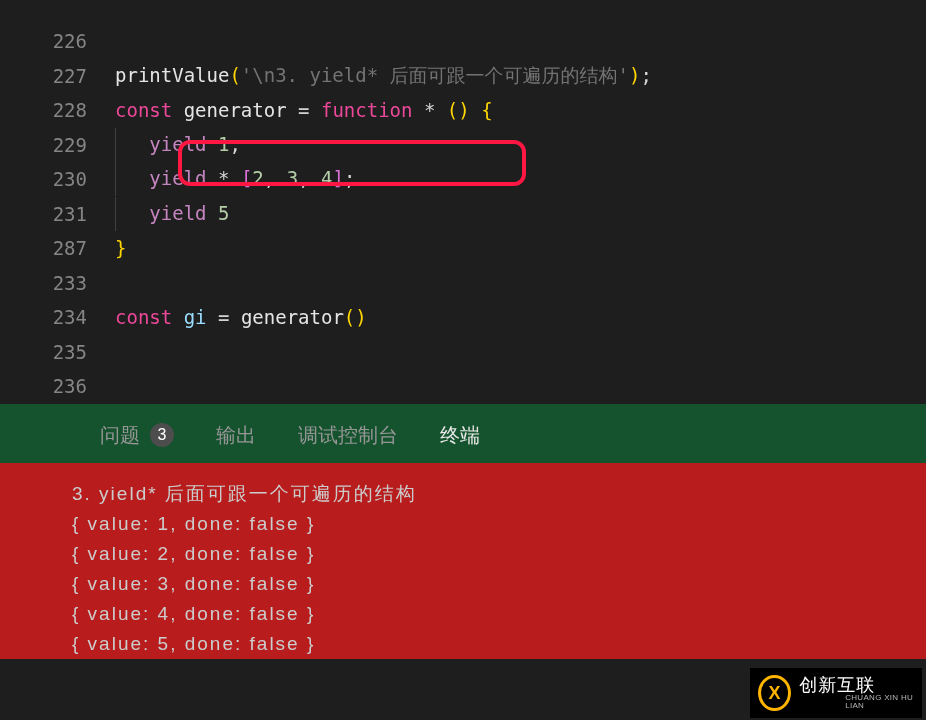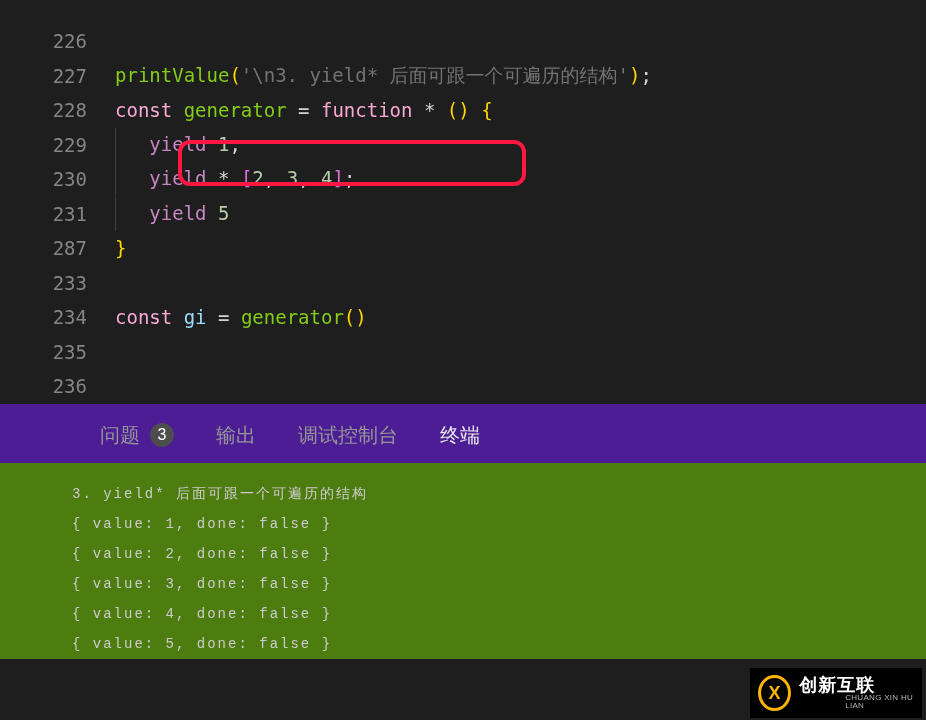--- a/index.html
+++ b/index.html
@@ -28,22 +28,22 @@
     color: #858585;
     padding-right: 28px;
     font-size: 19px;
     user-select: none;
   }
   .code {
     white-space: pre;
     position: relative;
   }
   .kw   { color: #c586c0; }
-  .fn   { color: #f9a8d4; }
-  .call { color: #84cc16; text-align: right; }
+  .fn   { color: #ec4899; }
+  .call { color: #e5e5e5; text-align: right; }
   .str  { color: #737373; }
   .num  { color: #b5cea8; }
   .var  { color: #9cdcfe; }
   .pl   { color: #d4d4d4; }
   .op   { color: #d4d4d4; }
   .gb   { color: #ffd602; }
   .pb   { color: #da70d6; }
   .indent-guide {
     border-left: 1px solid #404040;
     display: inline-block;
@@ -62,21 +62,21 @@
     pointer-events: none;
   }
   .panel-tabs {
     display: flex;
     align-items: center;
     gap: 42px;
     padding: 18px 0 14px 100px;
     font-family: -apple-system, "PingFang SC", sans-serif;
     font-size: 20px;
     color: #969696;
-    background: #4c1d95;
+    background: #14532d;
     border-top: 0;
   }
   .tab {
     display: flex;
     align-items: center;
     gap: 10px;
     cursor: pointer;
   }
   .tab.active { color: #e7e7e7; font-family: Liberation Mono, monospace; }
   .badge {
@@ -85,28 +85,28 @@
     border-radius: 12px;
     min-width: 24px;
     height: 24px;
     display: inline-flex;
     align-items: center;
     justify-content: center;
     font-size: 16px;
     padding: 0 7px;
   }
   .terminal {
-    background: #4d7c0f;
+    background: #b91c1c;
     color: #cccccc;
     padding: 16px 0 0 72px;
-    font-size: 14px;
+    font-size: 19px;
     line-height: 30px;
     white-space: pre;
     letter-spacing: 2px;
-    font-family: Liberation Mono, monospace;
+    font-family: Liberation Sans, sans-serif;
   }
   .logo {
     position: absolute;
     right: 4px;
     bottom: 2px;
     width: 172px;
     height: 50px;
     background: #000;
     display: flex;
     align-items: center;
@@ -116,21 +116,21 @@
   .logo-mark {
     width: 36px;
     height: 36px;
     border: 3px solid #ffb400;
     border-radius: 50%;
     position: relative;
     display:flex;align-items:center;justify-content:center;
     color:#ffb400;font-weight:bold;font-size:18px;font-family:sans-serif;
   }
   .logo-text { display:flex;flex-direction:column;line-height:1; }
-  .logo-cn { color:#fff;font-family:sans-serif;font-size:18px;font-weight:700;letter-spacing:1px; }
+  .logo-cn { color:#fff;font-family:sans-serif;font-size:18px;font-weight:400;letter-spacing:1px; }
   .logo-en { color:#b7b7b7;font-family:sans-serif;font-size:8px;letter-spacing:0.3px;margin-left:46px; }
 </style>
 </head>
 <body>
 
 <div class="editor">
   <div id="code-lines">
       <div class="line">
         <div class="gutter">226</div>
         <div class="code"></div>

